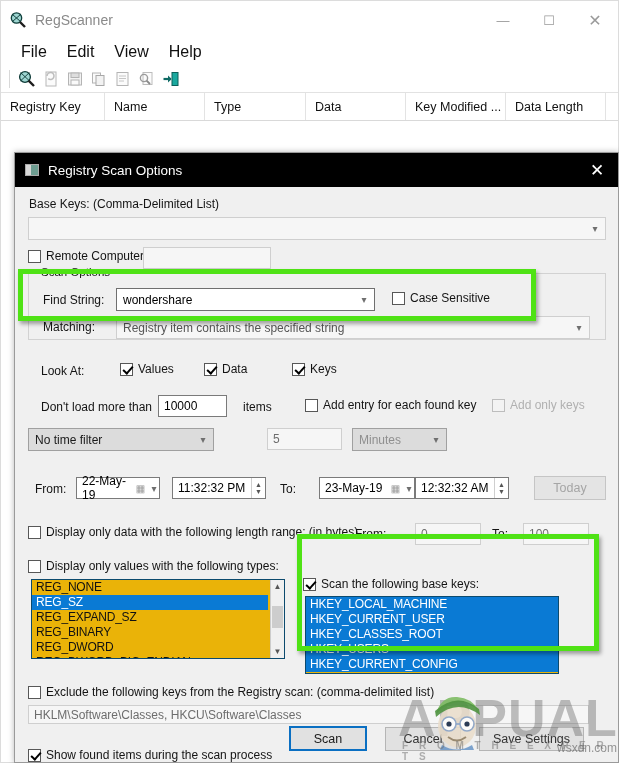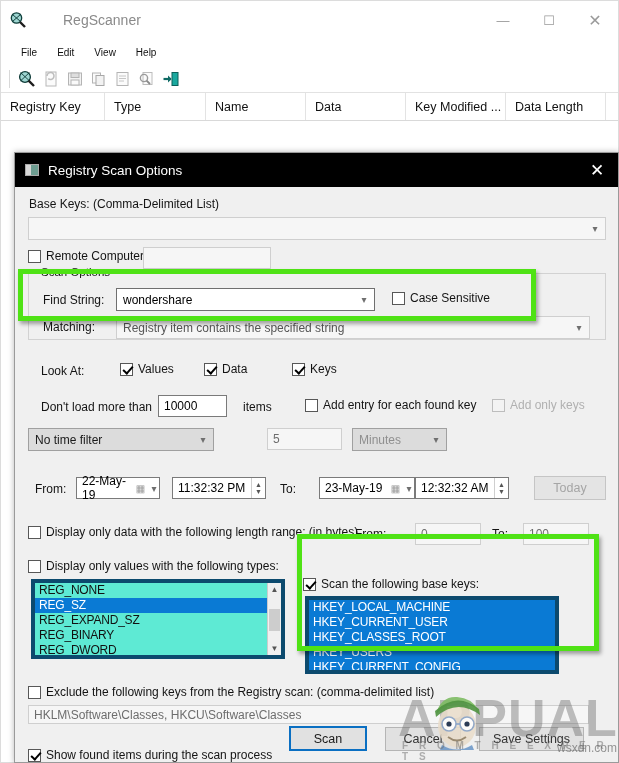--- a/index.html
+++ b/index.html
@@ -12,33 +12,33 @@
     color:#000;
     overflow:hidden;
     position:relative;
   }
 
   
   #app-window { position:absolute; inset:0; background:#ffffff; border:1px solid #dcdcdc; }
 
   .titlebar {
     height:38px; display:flex; align-items:center;
-    background:#ffffff; padding-left:8px;gap:28px;
+    background:#ffffff; padding-left:8px;
   }
   .app-icon { width:18px; height:18px; position:relative; margin-right:8px; flex:none; }
   .app-title { font-size:14px; color:#8a8a8a; }
   .win-controls { margin-left:auto; display:flex; height:100%; }
   .win-btn {
     width:46px; height:100%; display:flex; align-items:center; justify-content:center;
     color:#9a9a9a; font-size:13px;
   }
   .win-btn.close { font-size:16px; }
 
   .menubar { height:26px; display:flex; align-items:center; padding-left:10px; background:#fff; }
-  .menu-item { padding:3px 10px; font-size:10px; color:#101010; }
+  .menu-item { padding:3px 10px; font-size:16px; color:#101010; }
 
   .toolbar {
     height:28px; display:flex; align-items:center; gap:4px;
     padding-left:8px; background:#fff;
     border-bottom:1px solid #e2e2e2;
   }
   .tb-sep { width:1px; height:18px; background:#d8d8d8; margin-right:3px; }
   .tb-icon { width:20px; height:20px; position:relative; }
 
   .col-headers {
@@ -116,21 +116,21 @@
   }
 
   
   .spin { width:14px; display:flex; flex-direction:column; justify-content:center;
     align-items:center; border-left:1px solid #cfcfcf; height:100%; flex:none; }
   .spin i { font-style:normal; font-size:7px; line-height:7px; color:#555; }
   .cal { width:17px; display:flex; align-items:center; justify-content:center;
     color:#9a9a9a; font-size:10px; flex:none; }
 
   
-  .listbox { background:#5eead4; border:4px solid #0c4a6e; overflow:hidden; position:relative; }
+  .listbox { background:#eab308; border:1px solid #0c4a6e; overflow:hidden; position:relative; }
   .li { font-size:12px; line-height:15px; padding:0 4px; white-space:nowrap; color:#111;
         font-family:"Liberation Sans", sans-serif; letter-spacing:-.2px; }
   .li.sel { background:#0a7ad4; color:#fff; }
   .sb { position:absolute; right:0; top:0; width:14px; height:100%;
         background:#f0f0f0; border-left:1px solid #ccc; }
   .sb .ar { height:13px; text-align:center; font-size:8px; color:#555; line-height:13px; }
   .sb .thumb { position:absolute; left:1px; right:1px; top:26px; height:22px; background:#cdcdcd; }
 
   
   .hl { position:absolute; border:5px solid #4fe215; pointer-events:none;
@@ -227,22 +227,22 @@
       <svg width="20" height="20" viewBox="0 0 20 20">
         <rect x="11" y="3.5" width="6" height="13" fill="#1aa89e" stroke="#0b5f59"></rect>
         <path d="M2.5 10 H10" stroke="#0e6a64" stroke-width="2.2"></path>
         <path d="M7 6.6 L10.6 10 L7 13.4" fill="#0e6a64"></path>
       </svg>
     </div>
   </div>
 
   <div class="col-headers">
     <div class="col-h" style="width:104px">Registry Key</div>
+    <div class="col-h" style="width:100px">Name</div>
     <div class="col-h" style="width:101px">Type</div>
-    <div class="col-h" style="width:100px">Name</div>
     <div class="col-h" style="width:100px">Data</div>
     <div class="col-h" style="width:100px">Key Modified ...</div>
     <div class="col-h" style="width:100px">Data Length</div>
   </div>
 
 </div>
 
 <div id="dialog">
 
   <div class="dlg-title">

